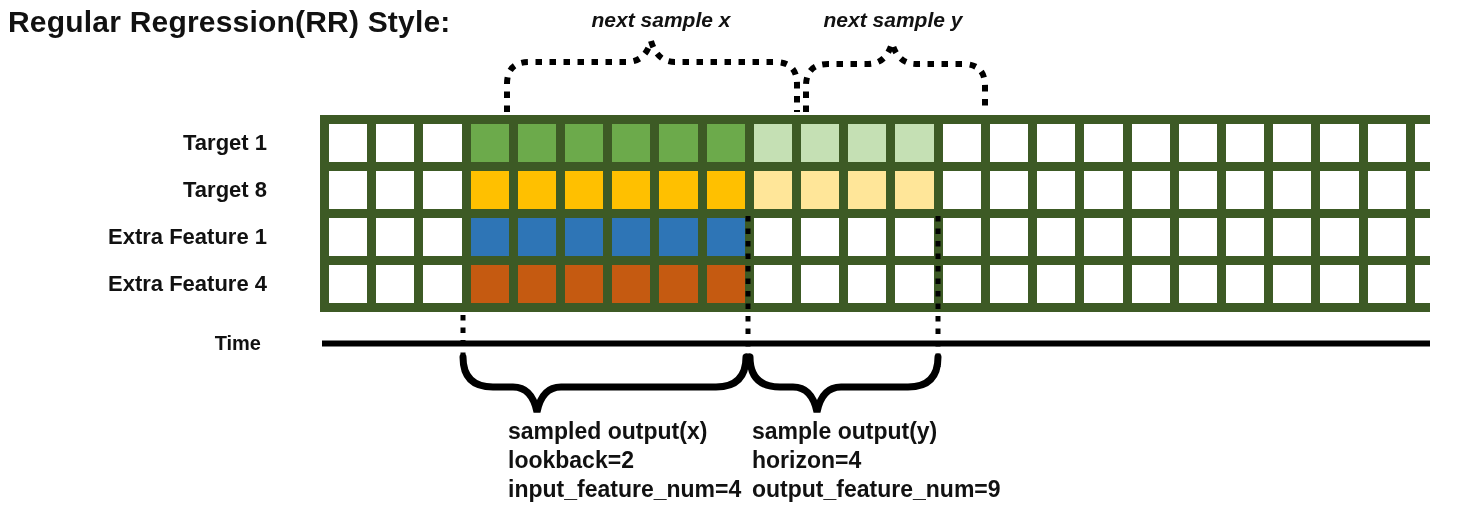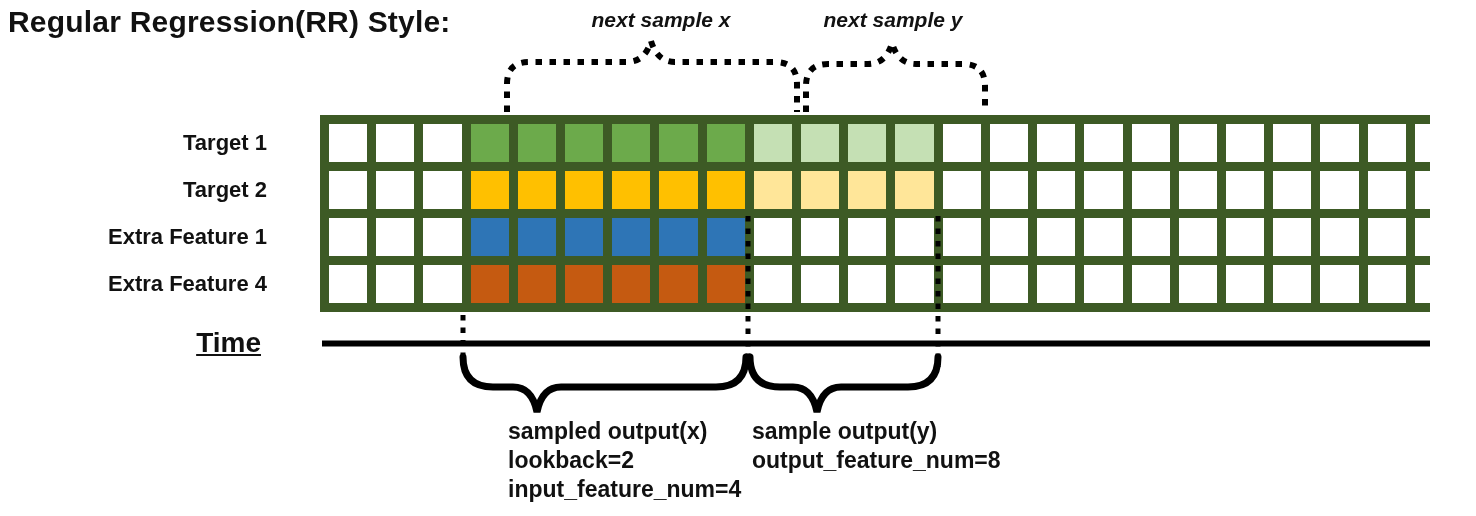--- a/index.html
+++ b/index.html
@@ -10,38 +10,38 @@
   .abs{position:absolute;}
   #title{left:8px;top:5px;font-size:30px;font-weight:bold;letter-spacing:.2px;}
   .brace-label{top:8px;transform:translateX(-50%);font-size:21px;font-style:italic;font-weight:600;white-space:nowrap;}
   #grid{
     left:320px;top:115px;width:1142px;height:197px;box-sizing:border-box;
     display:grid;grid-template-columns:repeat(24,1fr);grid-template-rows:repeat(4,1fr);
     gap:9px;padding:9px;
   }
   .cell{width:100%;height:100%;}
   .row-label{right:1163px;transform:translateY(-50%);font-size:22px;font-weight:bold;white-space:nowrap;text-align:right;}
-  #time-label{right:1169px;top:343px;transform:translateY(-50%);font-size:28px;font-weight:bold;text-decoration:underline;}
+  #time-label{right:1169px;top:343px;transform:translateY(-50%);font-size:20px;font-weight:bold;}
   .caption{top:417px;font-size:23px;font-weight:600;line-height:29px;white-space:nowrap;}
   #caption-input{left:508px;}
   #caption-output{left:752px;}
   #overlay{left:0;top:0;pointer-events:none;}
 </style>
 </head>
 <body>
 
 <div id="canvas">
 
   <div id="title" class="abs">Regular Regression(RR) Style:</div>
 
   <div class="abs brace-label" style="left:893px;">next sample y</div>
   <div class="abs brace-label" style="left:661px;">next sample x</div>
 
   <div class="abs row-label" style="top:143px;">Target 1</div>
-  <div class="abs row-label" style="top:190px;">Target 2</div>
+  <div class="abs row-label" style="top:190px;">Target 8</div>
   <div class="abs row-label" style="top:237px;">Extra Feature 1</div>
   <div class="abs row-label" style="top:284px;">Extra Feature 4</div>
 
   <div id="grid" class="abs" style="background: rgb(61, 90, 37);">
       <div class="cell" style="background: rgb(255, 255, 255);"></div>
       <div class="cell" style="background: rgb(255, 255, 255);"></div>
       <div class="cell" style="background: rgb(255, 255, 255);"></div>
       <div class="cell" style="background: rgb(108, 170, 75);"></div>
       <div class="cell" style="background: rgb(108, 170, 75);"></div>
       <div class="cell" style="background: rgb(108, 170, 75);"></div>
@@ -140,21 +140,22 @@
   <div id="time-label" class="abs">Time</div>
 
   <div id="caption-input" class="abs caption">
     <div>sampled output(x)</div>
     <div>lookback=2</div>
     <div>input_feature_num=4</div>
   </div>
 
   <div id="caption-output" class="abs caption">
     <div>sample output(y)</div>
-    <div>output_feature_num=8</div>
+    <div>horizon=4</div>
+    <div>output_feature_num=9</div>
   </div>
 
   <svg id="overlay" class="abs" width="1476" height="516" viewBox="0 0 1476 516">
 
     <g>
       <line x1="322" y1="343.5" x2="1448" y2="343.5" stroke="#000000" stroke-width="6"></line>
       <polygon points="1443,331 1471,343.5 1443,356" fill="#000000"></polygon>
     </g>
 
     <line x1="463" y1="315" x2="463" y2="364" stroke="#000000" stroke-width="5" stroke-dasharray="5.5 7"></line>

